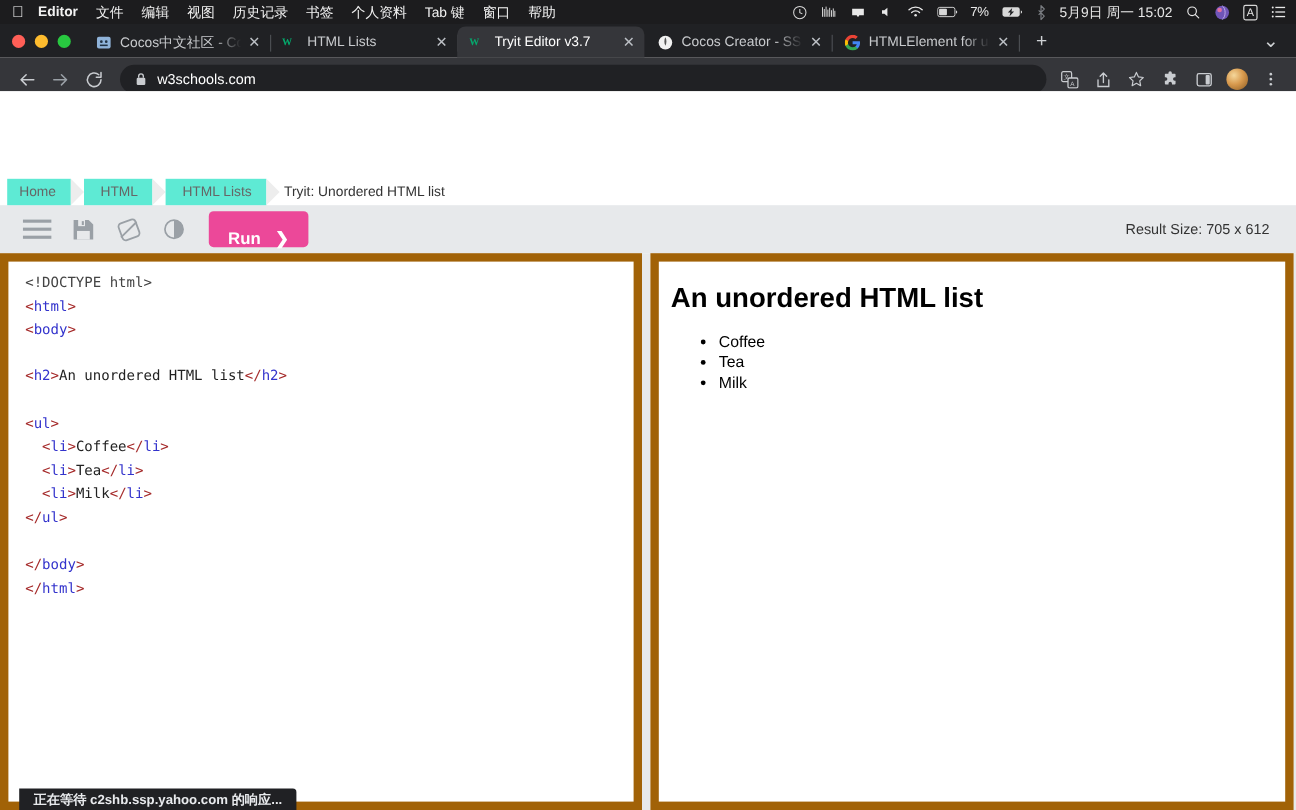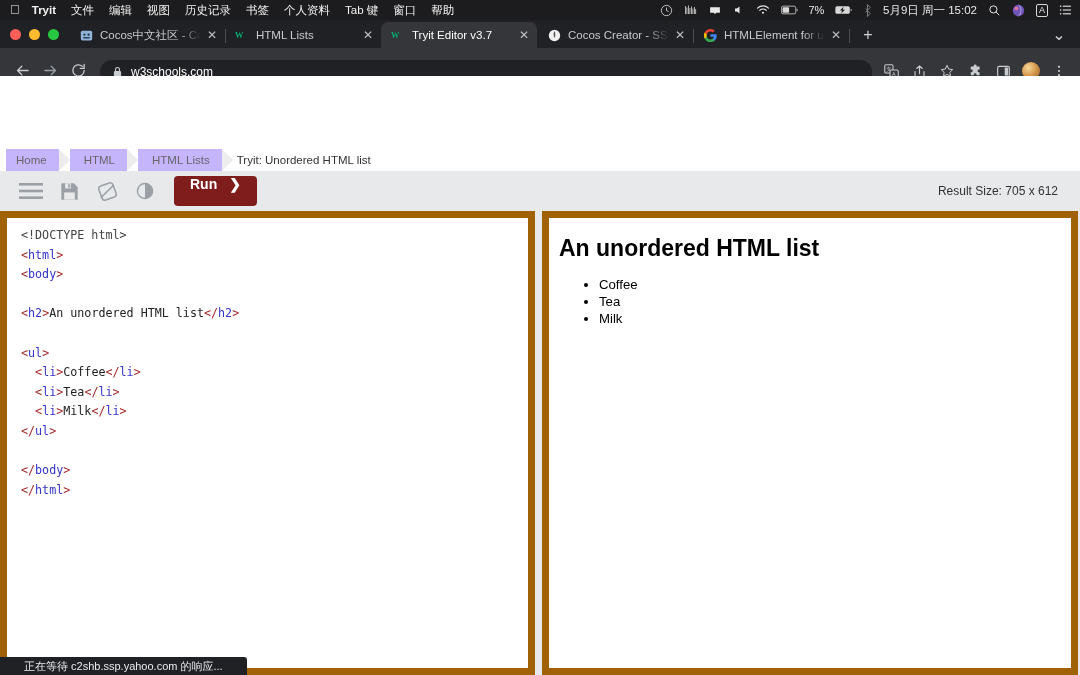--- a/index.html
+++ b/index.html
@@ -138,21 +138,21 @@
     height: 28px;
     padding-right: 8px;
     color: #cfd2d5;
   }
 
   
   .omnibar {
     height: 36px;
     background: #35363a;
     display: flex;
-    align-items: flex-end;
+    align-items: center;
     padding: 0 8px;
     box-sizing: border-box;
   }
   .nav-btn {
     width: 28px; height: 28px;
     display: flex; align-items: center; justify-content: center;
     color: #c9ccd0;
     border-radius: 50%;
     flex: 0 0 auto;
   }
@@ -199,21 +199,21 @@
   .breadcrumb {
     height: 22px;
     display: flex;
     align-items: center;
     font-size: 11.5px;
     color: #555;
     padding-left: 6px;
     box-sizing: border-box;
   }
   .crumb {
-    background: #c4b5fd;
+    background: #5eead4;
     height: 22px;
     display: flex;
     align-items: center;
     padding: 0 12px 0 14px;
     position: relative;
     margin-right: 11px;
     color: #666;
   }
   .crumb:first-child { padding-left: 10px; }
   .crumb:after {
@@ -241,26 +241,26 @@
     padding: 0 8px 0 12px;
     box-sizing: border-box;
   }
   .tb-icon {
     width: 38px; height: 34px;
     display: flex; align-items: center; justify-content: center;
     color: #9aa0a6;
     flex: 0 0 auto;
   }
   .run-btn {
-    background: #7f1d1d;
+    background: #ec4899;
     color: #fff;
     height: 30px;
     border-radius: 4px;
     display: flex;
-    align-items: flex-start;
+    align-items: flex-end;
     padding: 0 16px;
     font-size: 14px;
     font-weight: bold;
     margin-left: 10px;
     gap: 12px;
     border: none;
     font-family: "Liberation Sans", sans-serif;
   }
   .toolbar .spacer { flex: 1; }
   .result-size {
@@ -329,40 +329,41 @@
     margin: 0;
     padding-left: 40px;
     font-size: 13.2px;
     line-height: 16.8px;
   }
   .result-body li { margin: 0; }
 
   
   .statusbar {
     position: absolute;
-    left: 0; bottom: 0;
+    left: 16px; bottom: 0;
     height: 18px;
     background: #202124;
     color: #e8eaed;
     font-size: 11px;
     display: flex;
     align-items: center;
-    padding: 0 24px;
+    padding: 0 12px;
     border-top-right-radius: 3px;
     max-width: 360px;
     white-space: nowrap;
     overflow: hidden;
+    font-weight: bold;
   }
 </style>
 </head>
 <body>
 
 <div class="menubar">
   <span class="apple"></span>
-  <span class="mb-item bold">Tryit</span>
+  <span class="mb-item bold">Editor</span>
   <span class="mb-item">文件</span>
   <span class="mb-item">编辑</span>
   <span class="mb-item">视图</span>
   <span class="mb-item">历史记录</span>
   <span class="mb-item">书签</span>
   <span class="mb-item">个人资料</span>
   <span class="mb-item">Tab 键</span>
   <span class="mb-item">窗口</span>
   <span class="mb-item">帮助</span>
   <span class="spacer"></span>

